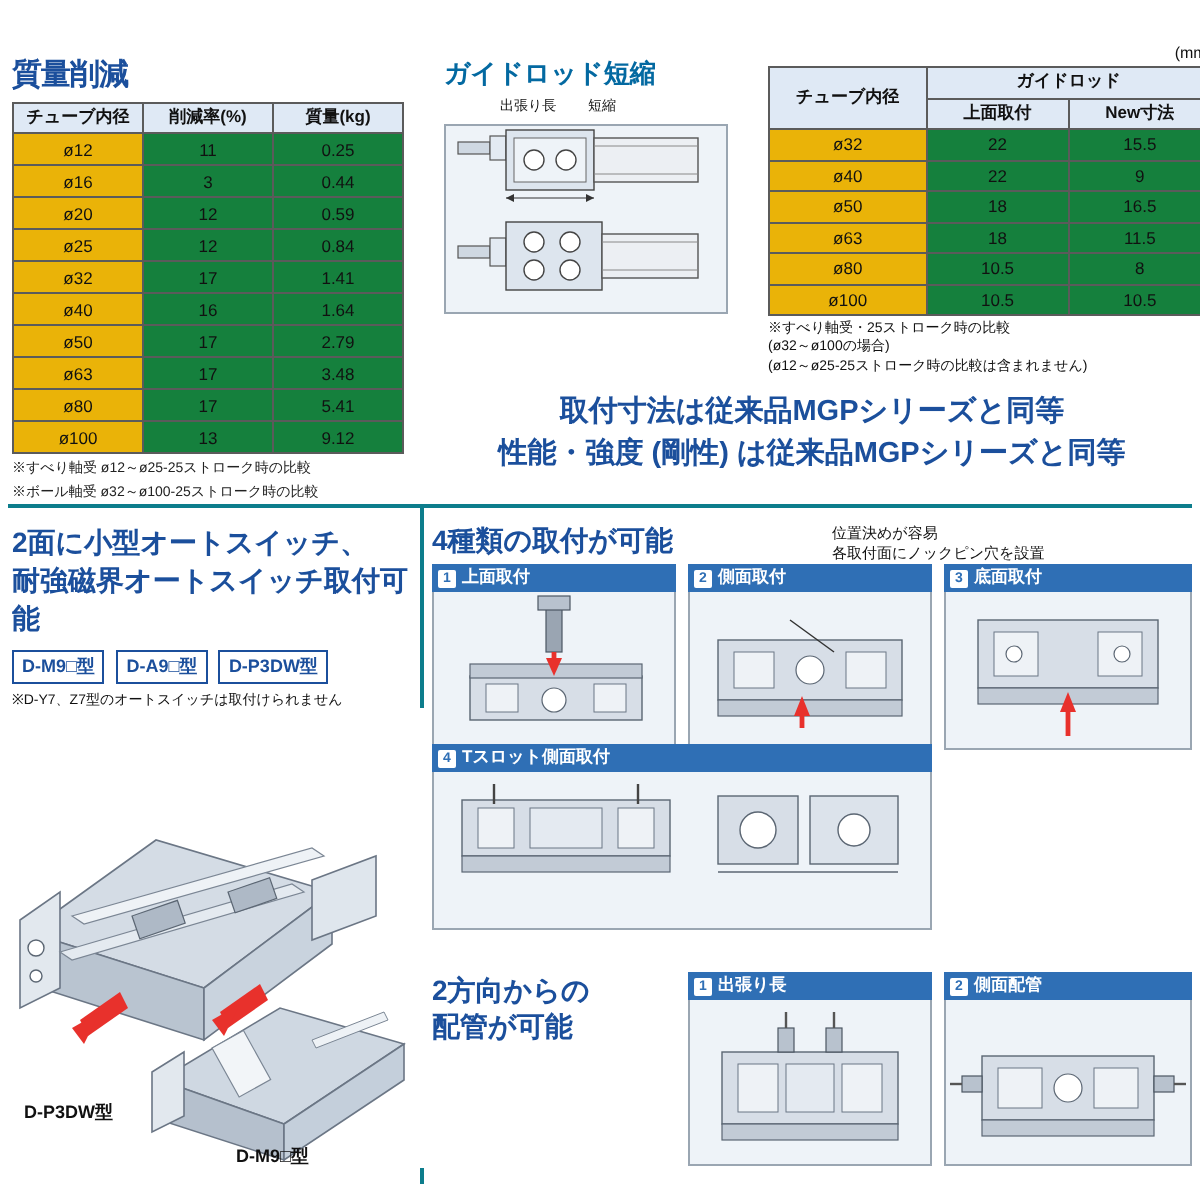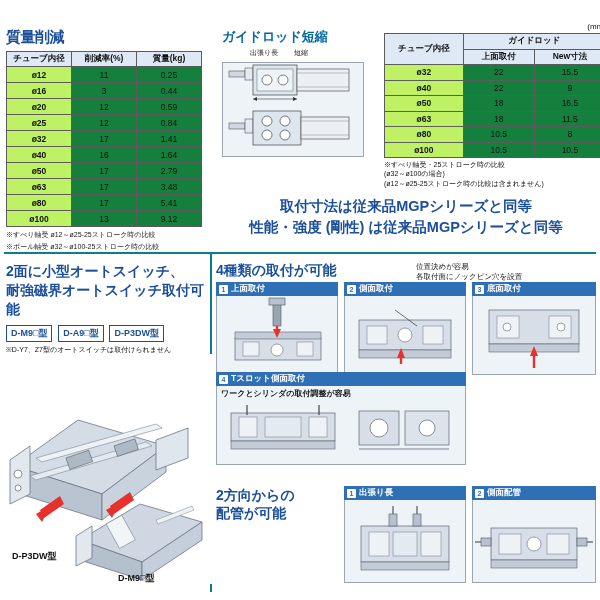--- a/index.html
+++ b/index.html
@@ -19,21 +19,21 @@
   
   table{border-collapse:collapse;}
   .tbl td,.tbl th{
     border:1px solid #5b5b5b;
     text-align:center;
     font-size:8.5px;
     padding:1px 2px;
     background:#15803d;
   }
   .tbl th{background:#dfe9f5;font-weight:bold;}
-  .tbl .lead{background:#bef264;font-weight:bold;}
+  .tbl .lead{background:#eab308;font-weight:normal;}
 
   
   #mass-section{position:absolute;left:6px;top:28px;width:200px;}
   #mass-title{font-size:15px;font-weight:bold;color:#1b4f9c;letter-spacing:-0.5px;}
   #mass-table{margin-top:4px;}
   #mass-table td{width:60px;height:13px;}
   .note{font-size:7px;color:#222;margin-top:3px;line-height:1.35;}
 
   
   #guide-section{position:absolute;left:222px;top:28px;width:140px;}
@@ -376,21 +376,20 @@
         </svg>
       </div>
     </div>
 
     <div class="mount-card" style="left:0px;top:110px;width:250px;">
       <div class="card-head">
         <span class="num">4</span>
         <span>Tスロット側面取付</span>
       </div>
       <div class="card-body" style="height:78px;position:relative;">
-        <div class="small" style="padding:2px 4px 0 4px;font-weight:bold;">ワークとシリンダの取付調整が容易</div>
         <svg width="248" height="60" viewBox="0 0 248 60">
 
           <rect x="14" y="14" width="104" height="28" fill="#d7dee7" stroke="#5b6673" stroke-width="0.7"></rect>
           <rect x="14" y="42" width="104" height="8" fill="#c2cbd6" stroke="#5b6673" stroke-width="0.6"></rect>
           <rect x="22" y="18" width="18" height="20" fill="#eef2f6" stroke="#6b7685" stroke-width="0.5"></rect>
           <rect x="92" y="18" width="18" height="20" fill="#eef2f6" stroke="#6b7685" stroke-width="0.5"></rect>
           <rect x="48" y="18" width="36" height="20" fill="#e4eaf1" stroke="#6b7685" stroke-width="0.5"></rect>
           <line x1="30" y1="6" x2="30" y2="16" stroke="#444" stroke-width="1.2"></line>
           <line x1="102" y1="6" x2="102" y2="16" stroke="#444" stroke-width="1.2"></line>
 

